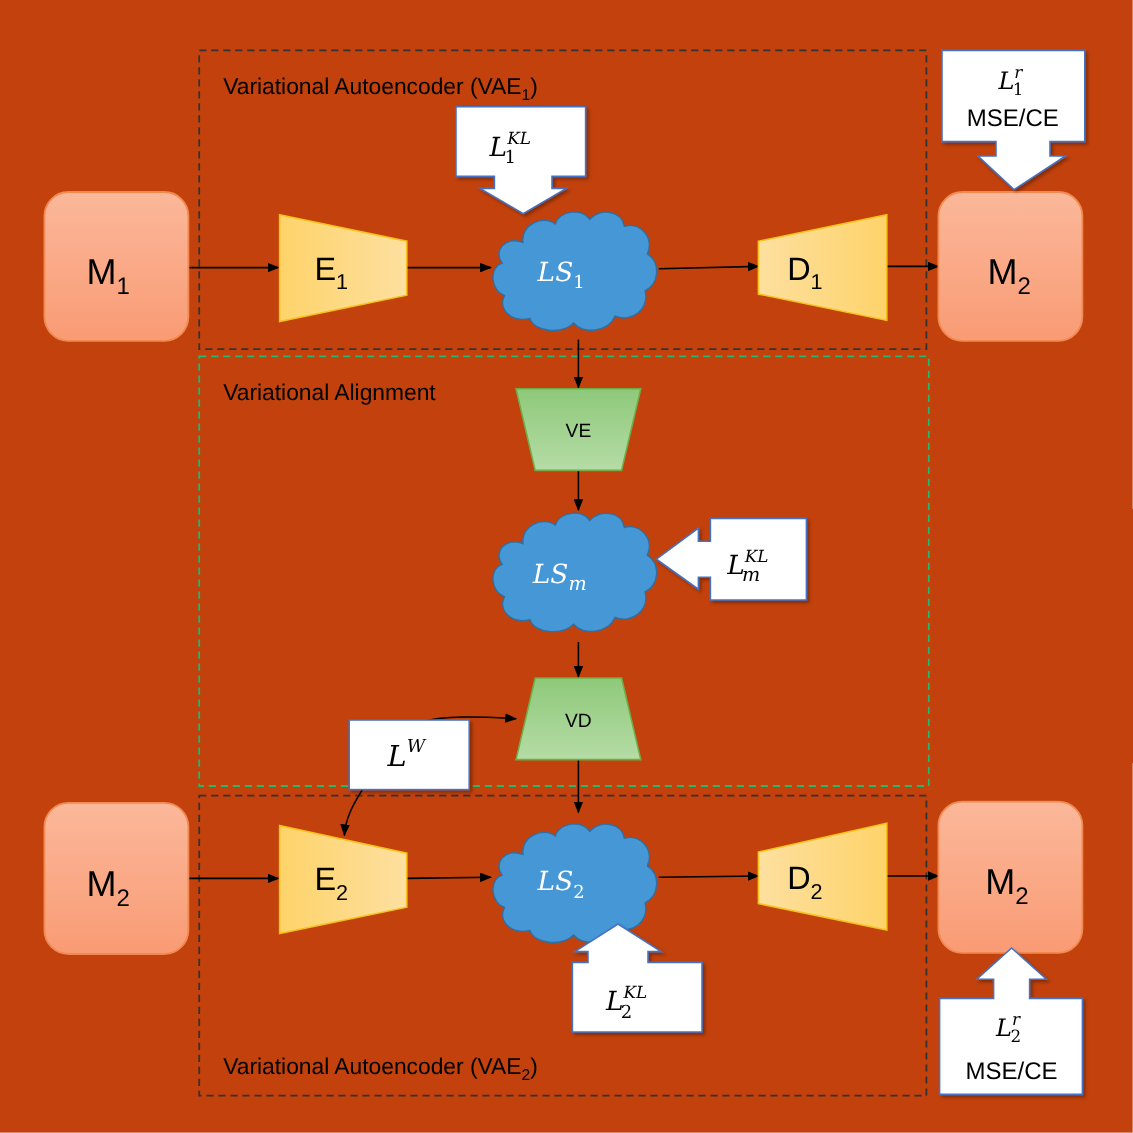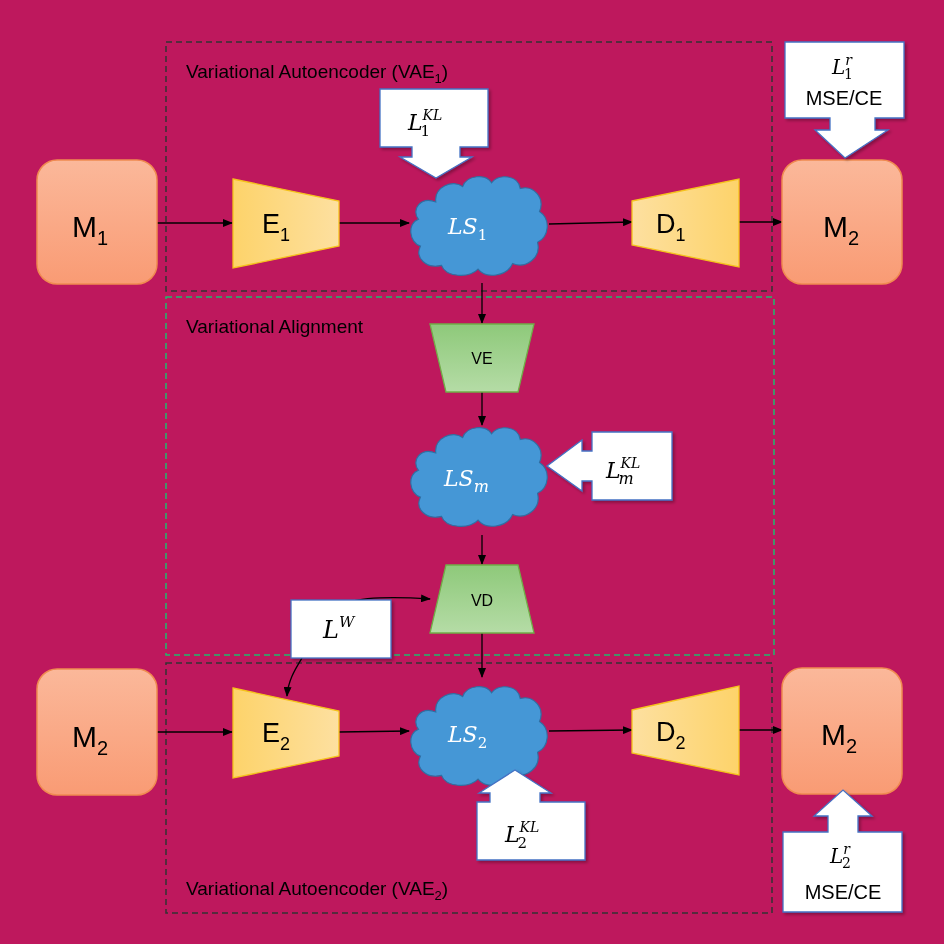--- a/index.html
+++ b/index.html
@@ -1,16 +1,16 @@
 <!DOCTYPE html>
 <html><head>
 <meta charset="utf-8">
 <style>
   html, body { margin:0; padding:0; background:#ffffff; }
-  #stage { position:relative; width:944px; height:944px; background:#be185d; overflow:hidden;text-decoration:underline; }
+  #stage { position:relative; width:944px; height:944px; background:#c2410c; overflow:hidden;text-decoration:underline; }
   svg#diagram { position:absolute; left:0; top:0; }
   .lbl { font-family:"Liberation Sans", sans-serif; fill:#000; }
   .math { font-family:"DejaVu Serif", serif; font-style:italic; }
 </style>
 </head>
 <body>
 
 <div id="stage">
 <svg id="diagram" width="944" height="944" viewBox="0 0 944 944" xmlns="http://www.w3.org/2000/svg">
   <defs>

